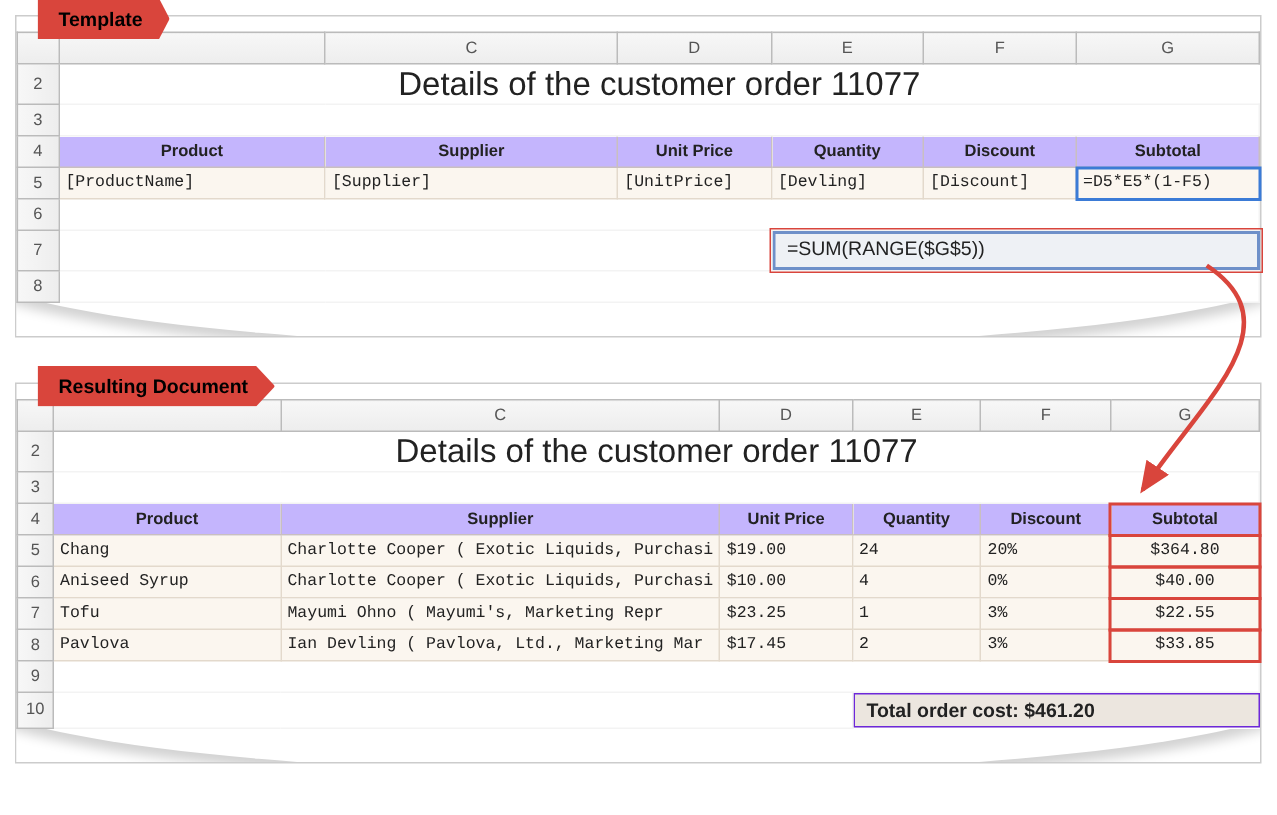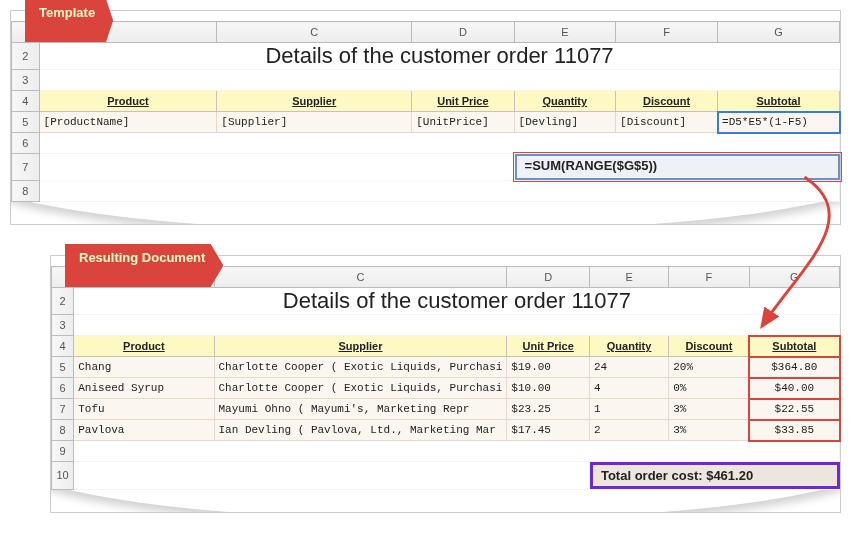--- a/index.html
+++ b/index.html
@@ -15,24 +15,24 @@
     position: relative;
     border: 1px solid #ccc;
     background: #fff;
     margin-bottom: 30px;
   }
   .tag {
     position: absolute;
     top: -12px;
     left: 14px;
     background: #d9453c;
-    color: #fef9c3;
+    color: #000000;
     font-weight: bold;
     font-size: 13px;
-    padding: 6px 18px 22px 14px;
+    padding: 6px 18px 6px 14px;
     clip-path: polygon(0 0, 92% 0, 100% 50%, 92% 100%, 0 100%);
     z-index: 5;
   }
   .grid {
     border-collapse: collapse;
     width: 100%;
   }
   .colhdr td {
     background: linear-gradient(#f7f7f7,#ededed);
     border: 1px solid #bbb;
@@ -71,59 +71,58 @@
     border: none;
   }
   .col-B { width: 175px; }
   .col-C { width: 195px; }
   .col-D { width: 95px; }
   .col-E { width: 95px; }
   .col-F { width: 95px; }
   .col-G { width: 115px; }
 
   .thead td.cell {
-    background: #fef9c3;
+    background: #c4b5fd;
     font-weight: bold;
     text-align: center;
     border: 1px solid #c9bfc0;
-    text-decoration: underline;
   }
   .data-row td.cell {
     background: #fbf6ef;
     border: 1px solid #e3d9cc;
     font-size: 11px;
     font-family: Liberation Mono, monospace;
   }
   .tcenter { }
   .tright { text-align: center; }
   .sel-cell {
     outline: 2px solid #3b7bd6;
     outline-offset: -1px;
     position: relative;
   }
   .formula-box {
     background: #eef1f5;
     border: 2px solid #6e90c9;
     outline: 1px solid #d9453c;
     outline-offset: 1px;
-    font-weight: bold;
+    font-weight: normal;
     font-size: 13px;
     padding: 2px 8px;
     height: 18px;
   }
   .red-box {
     outline: 2px solid #d9453c;
     outline-offset: -1px;
   }
   .total-box {
     background: #ece6df;
     font-weight: bold;
     font-size: 13px;
     padding: 3px 8px;
-    border: 3px solid #6d28d9;
+    border: 1px solid #6d28d9;
   }
   .curve-bottom {
     height: 22px;
     background: #fff;
     position: relative;
     overflow: hidden;
   }
   .curve-bottom::after {
     content:"";
     position:absolute;
@@ -196,21 +195,21 @@
     </tr>
     <tr>
       <td class="rowhdr">8</td>
       <td class="cell" colspan="6" style="border:1px solid #f3f3f3;"></td>
     </tr>
   </tbody>
     </table>
   <div class="curve-bottom"></div>
 </div>
 
-<div class="panel" style="padding-top:10px;margin-left:40px;">
+<div class="panel" style="padding-top:10px;">
   <div class="tag">Resulting Document</div>
   <table class="grid">
     <tbody>
         <tr class="colhdr">
       <td class="corner"></td>
       <td class="col-B"></td>
       <td class="col-C">C</td>
       <td class="col-D">D</td>
       <td class="col-E">E</td>
       <td class="col-F">F</td>

